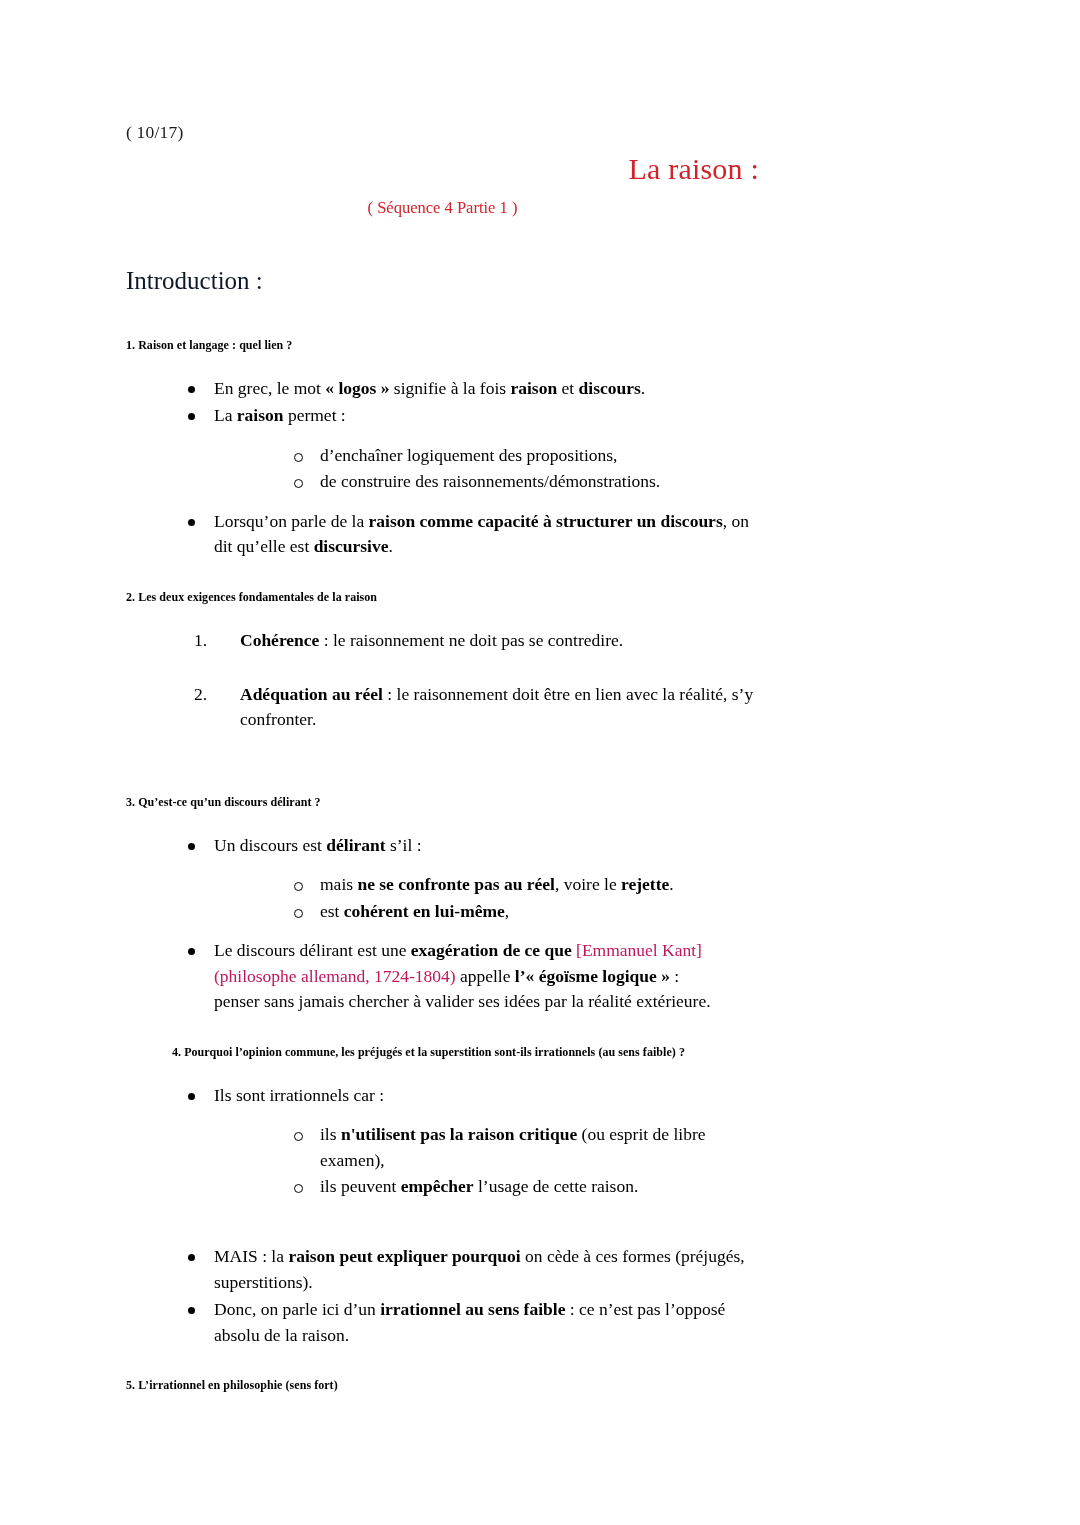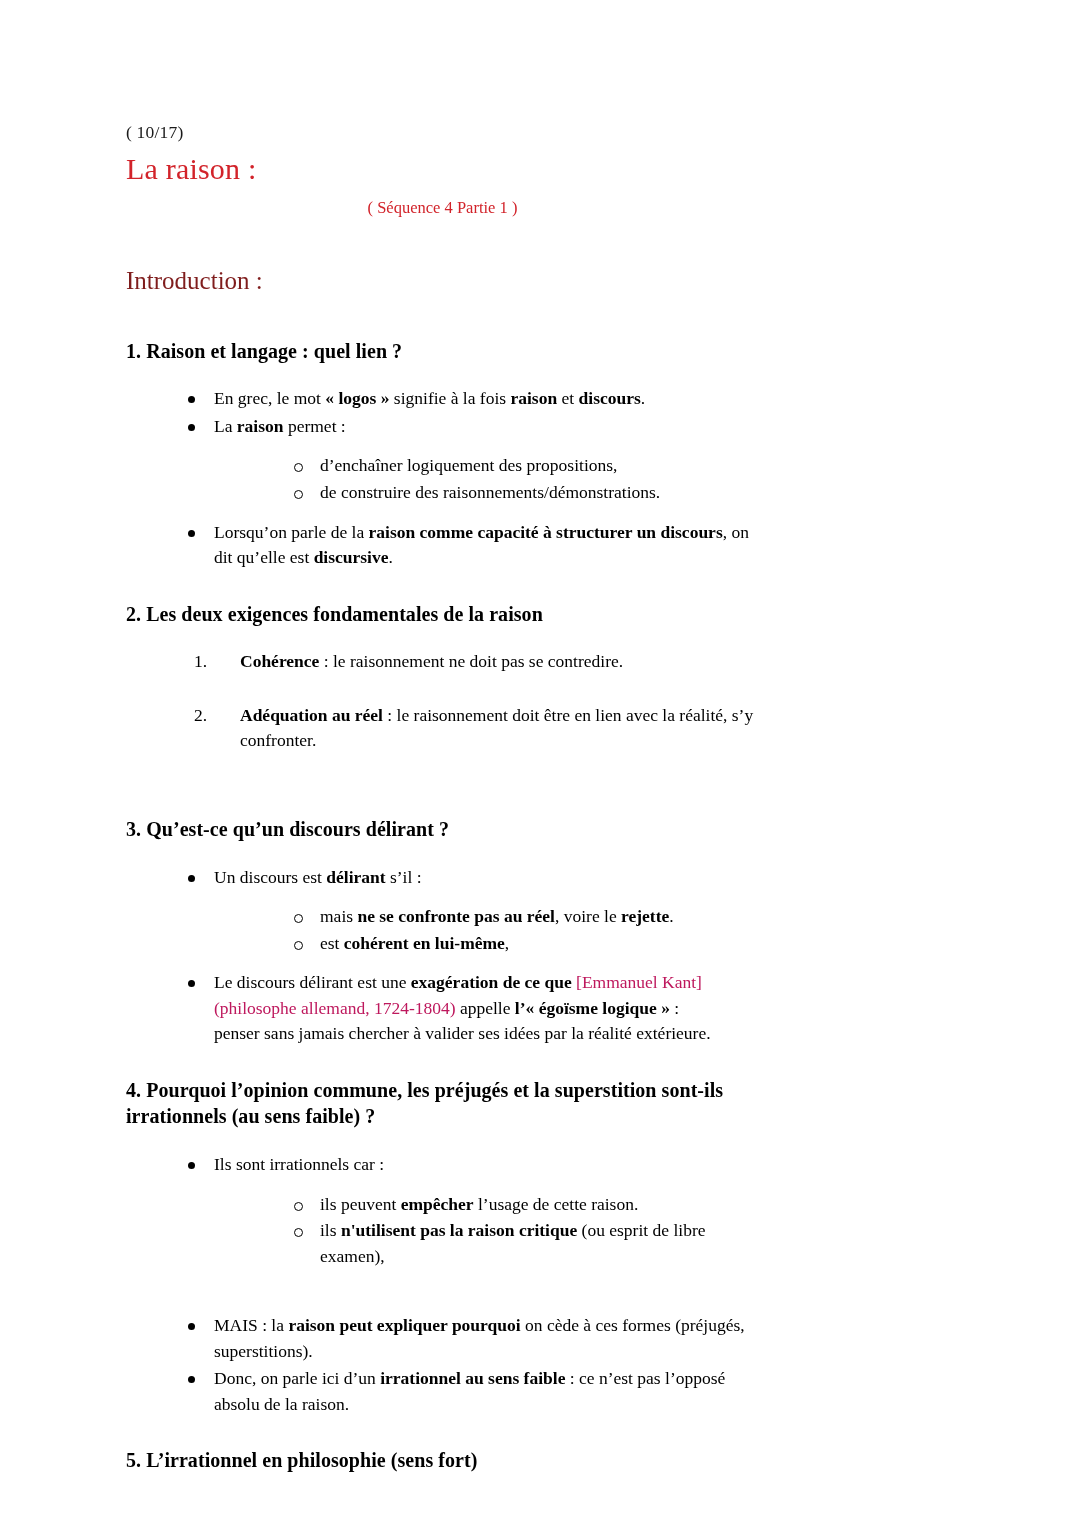--- a/index.html
+++ b/index.html
@@ -28,54 +28,54 @@
 
   
   .pagenum {
     font-size: 17.5px;
     line-height: 1;
     color: #1a1a1a;
     margin: 0 0 10px 0;
     letter-spacing: 0.2px;
   }
   .doc-title {
-    text-align: left;
+    text-align: right;
     color: #d2232a;
     font-size: 30px;
     font-weight: 400;
     line-height: 1.15;
     margin: 0 0 6px 0;
     letter-spacing: 0.2px;
   }
   .doc-subtitle {
     text-align: center;
     color: #d2232a;
     font-size: 16.5px;
     font-weight: 400;
     line-height: 1.2;
     margin: 12px 0 48px 0;
   }
 
   
   .intro-heading {
-    color: #7f1d1d;
+    color: #0f172a;
     font-size: 25px;
     font-weight: 400;
     line-height: 1.2;
     margin: 0 0 42px 0;
   }
   .h-num {
-    font-size: 20px;
+    font-size: 12px;
     font-weight: 700;
     line-height: 1.33;
     margin: 0 0 22px 0;
     color: #000;
     letter-spacing: 0.05px;
   }
-  .h-num.two-line { max-width: 760px; }
+  .h-num.two-line { max-width: 760px; margin-left: 46px; }
 
   
   ul.lvl1, ol.lvl1 {
     margin: 0 0 30px 0;
     padding: 0 0 0 60px;
     list-style: none;
   }
   ul.lvl1 > li {
     position: relative;
     font-size: 17.5px;
@@ -200,25 +200,25 @@
     </li>
   </ul>
 
   <h3 class="h-num two-line">4. Pourquoi l’opinion commune, les préjugés et la superstition sont-ils irrationnels (au sens faible) ?</h3>
 
   <ul class="lvl1">
     <li>
       <span>Ils sont irrationnels car :</span>
       <ul class="lvl2">
         <li>
+          <span>ils </span><b>n'utilisent pas la raison critique</b><span> (ou esprit de libre examen),</span>
+        </li>
+        <li>
           <span>ils peuvent </span><b>empêcher</b><span> l’usage de cette raison.</span>
         </li>
-        <li>
-          <span>ils </span><b>n'utilisent pas la raison critique</b><span> (ou esprit de libre examen),</span>
-        </li>
       </ul>
     </li>
   </ul>
 
   <div class="gap-sm"></div>
 
   <ul class="lvl1">
     <li>
       <span>MAIS : la </span><b>raison peut expliquer pourquoi</b><span> on cède à ces formes (préjugés, superstitions).</span>
     </li>

